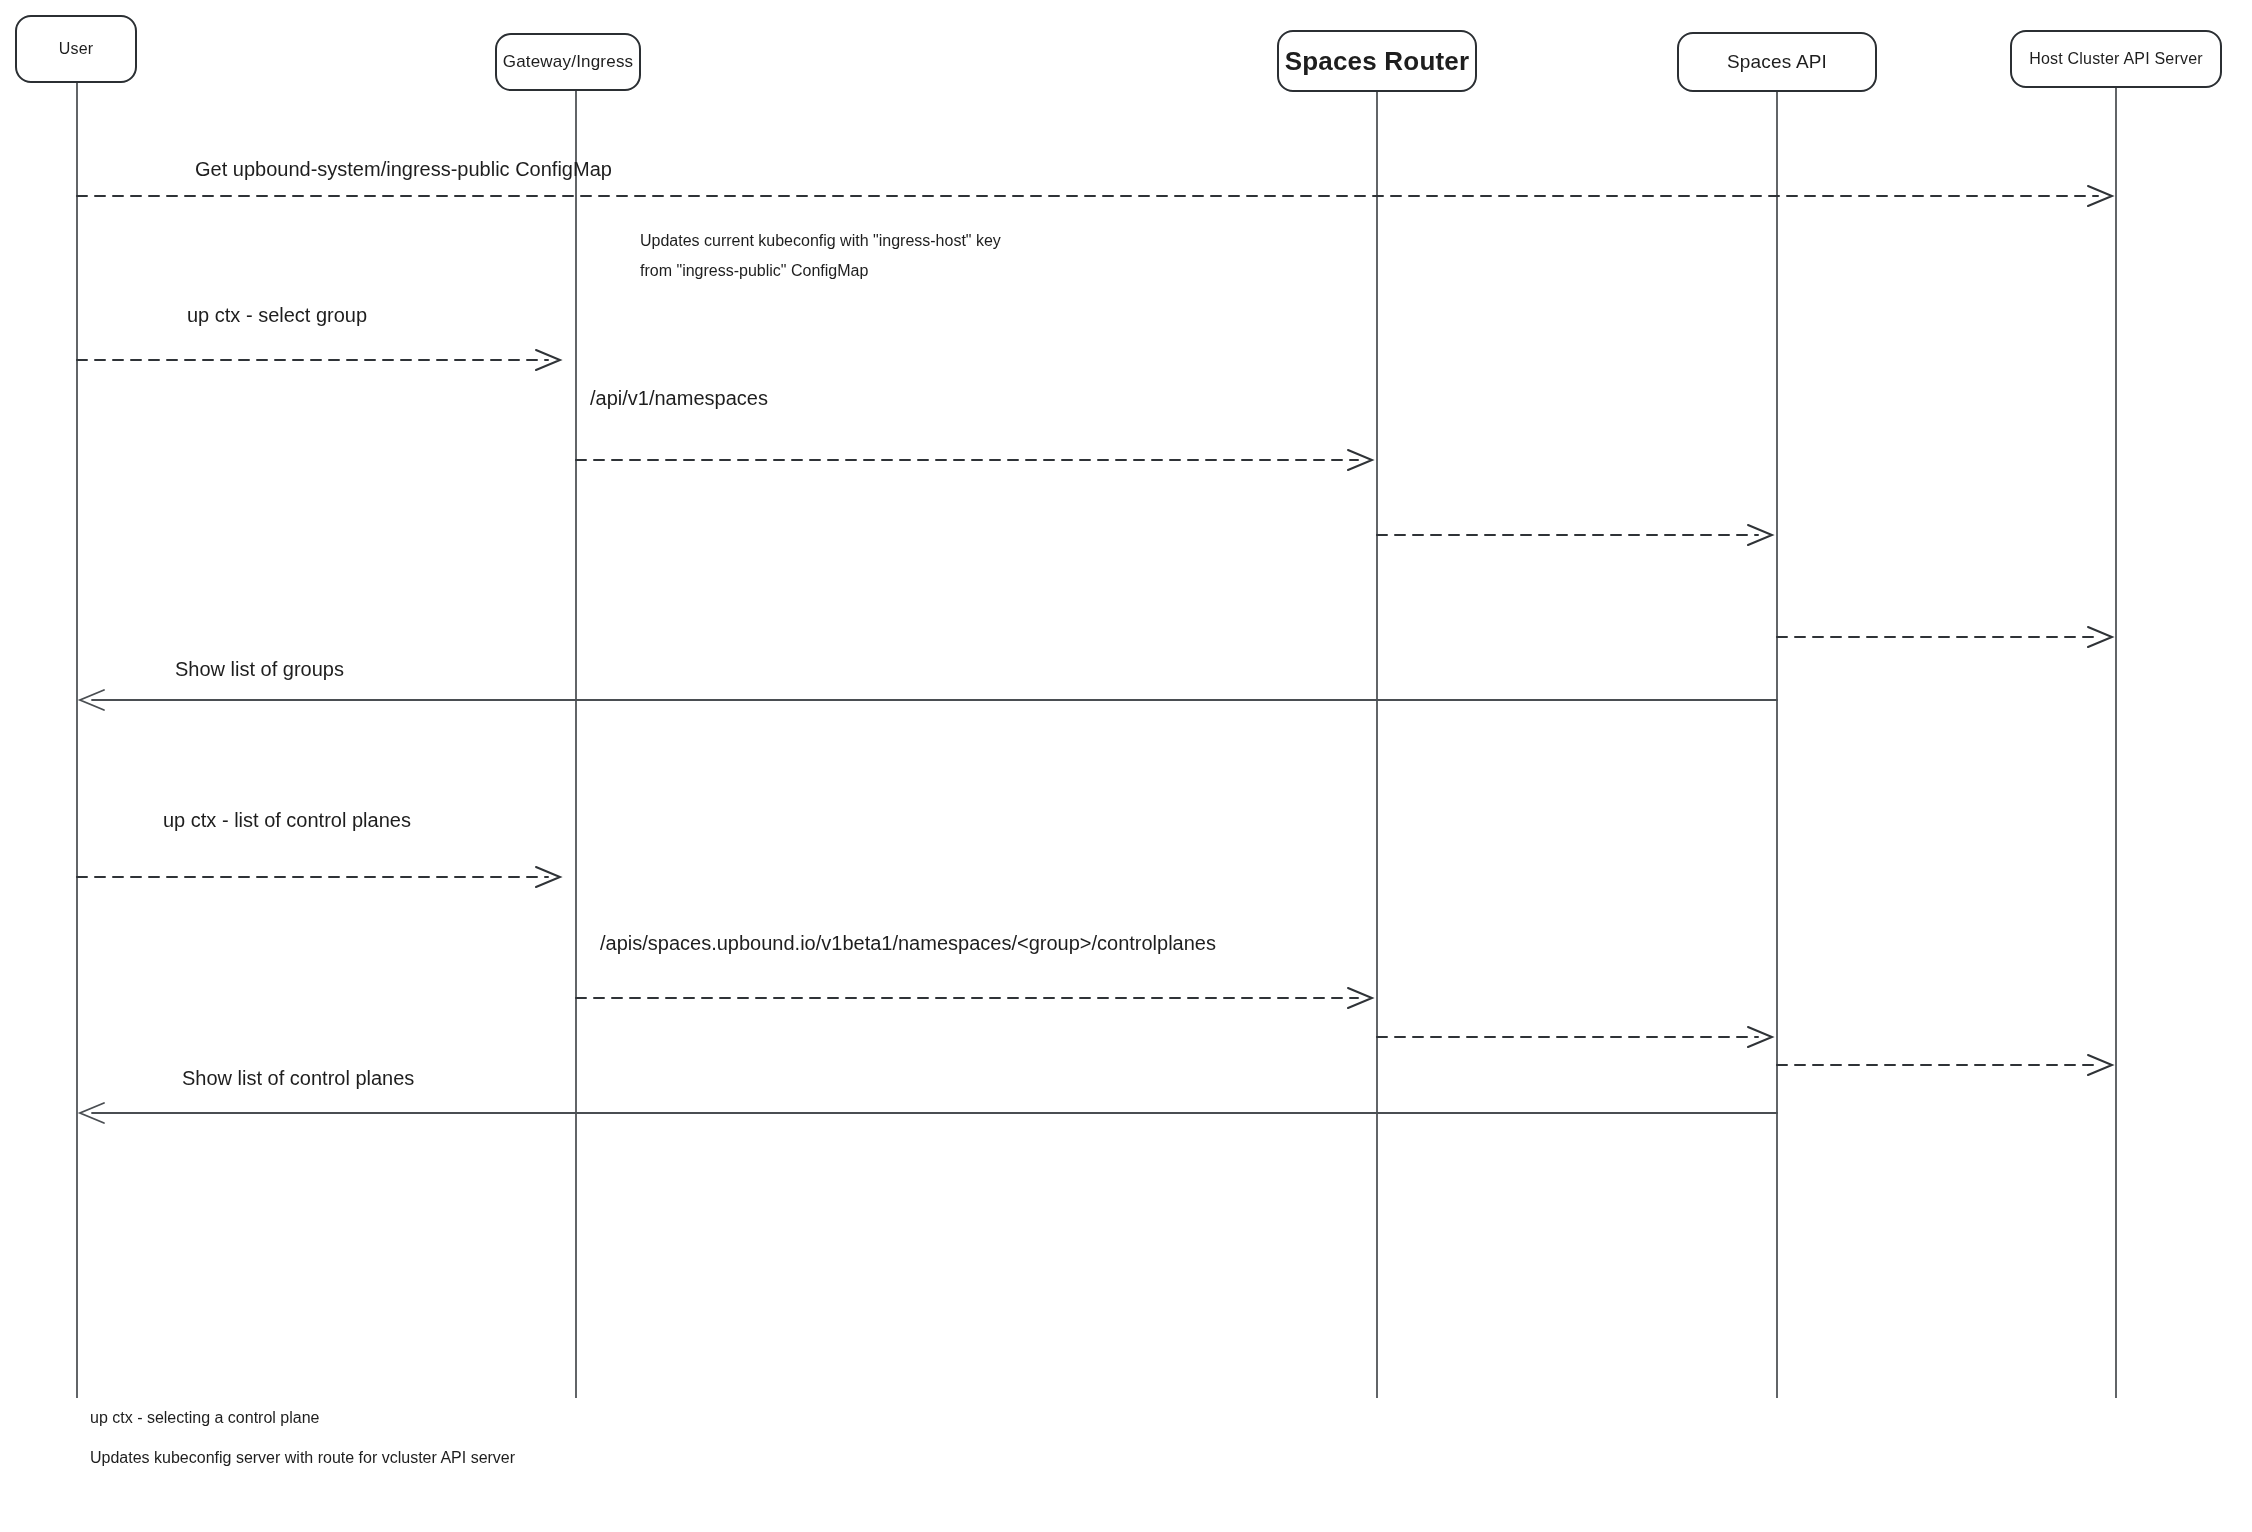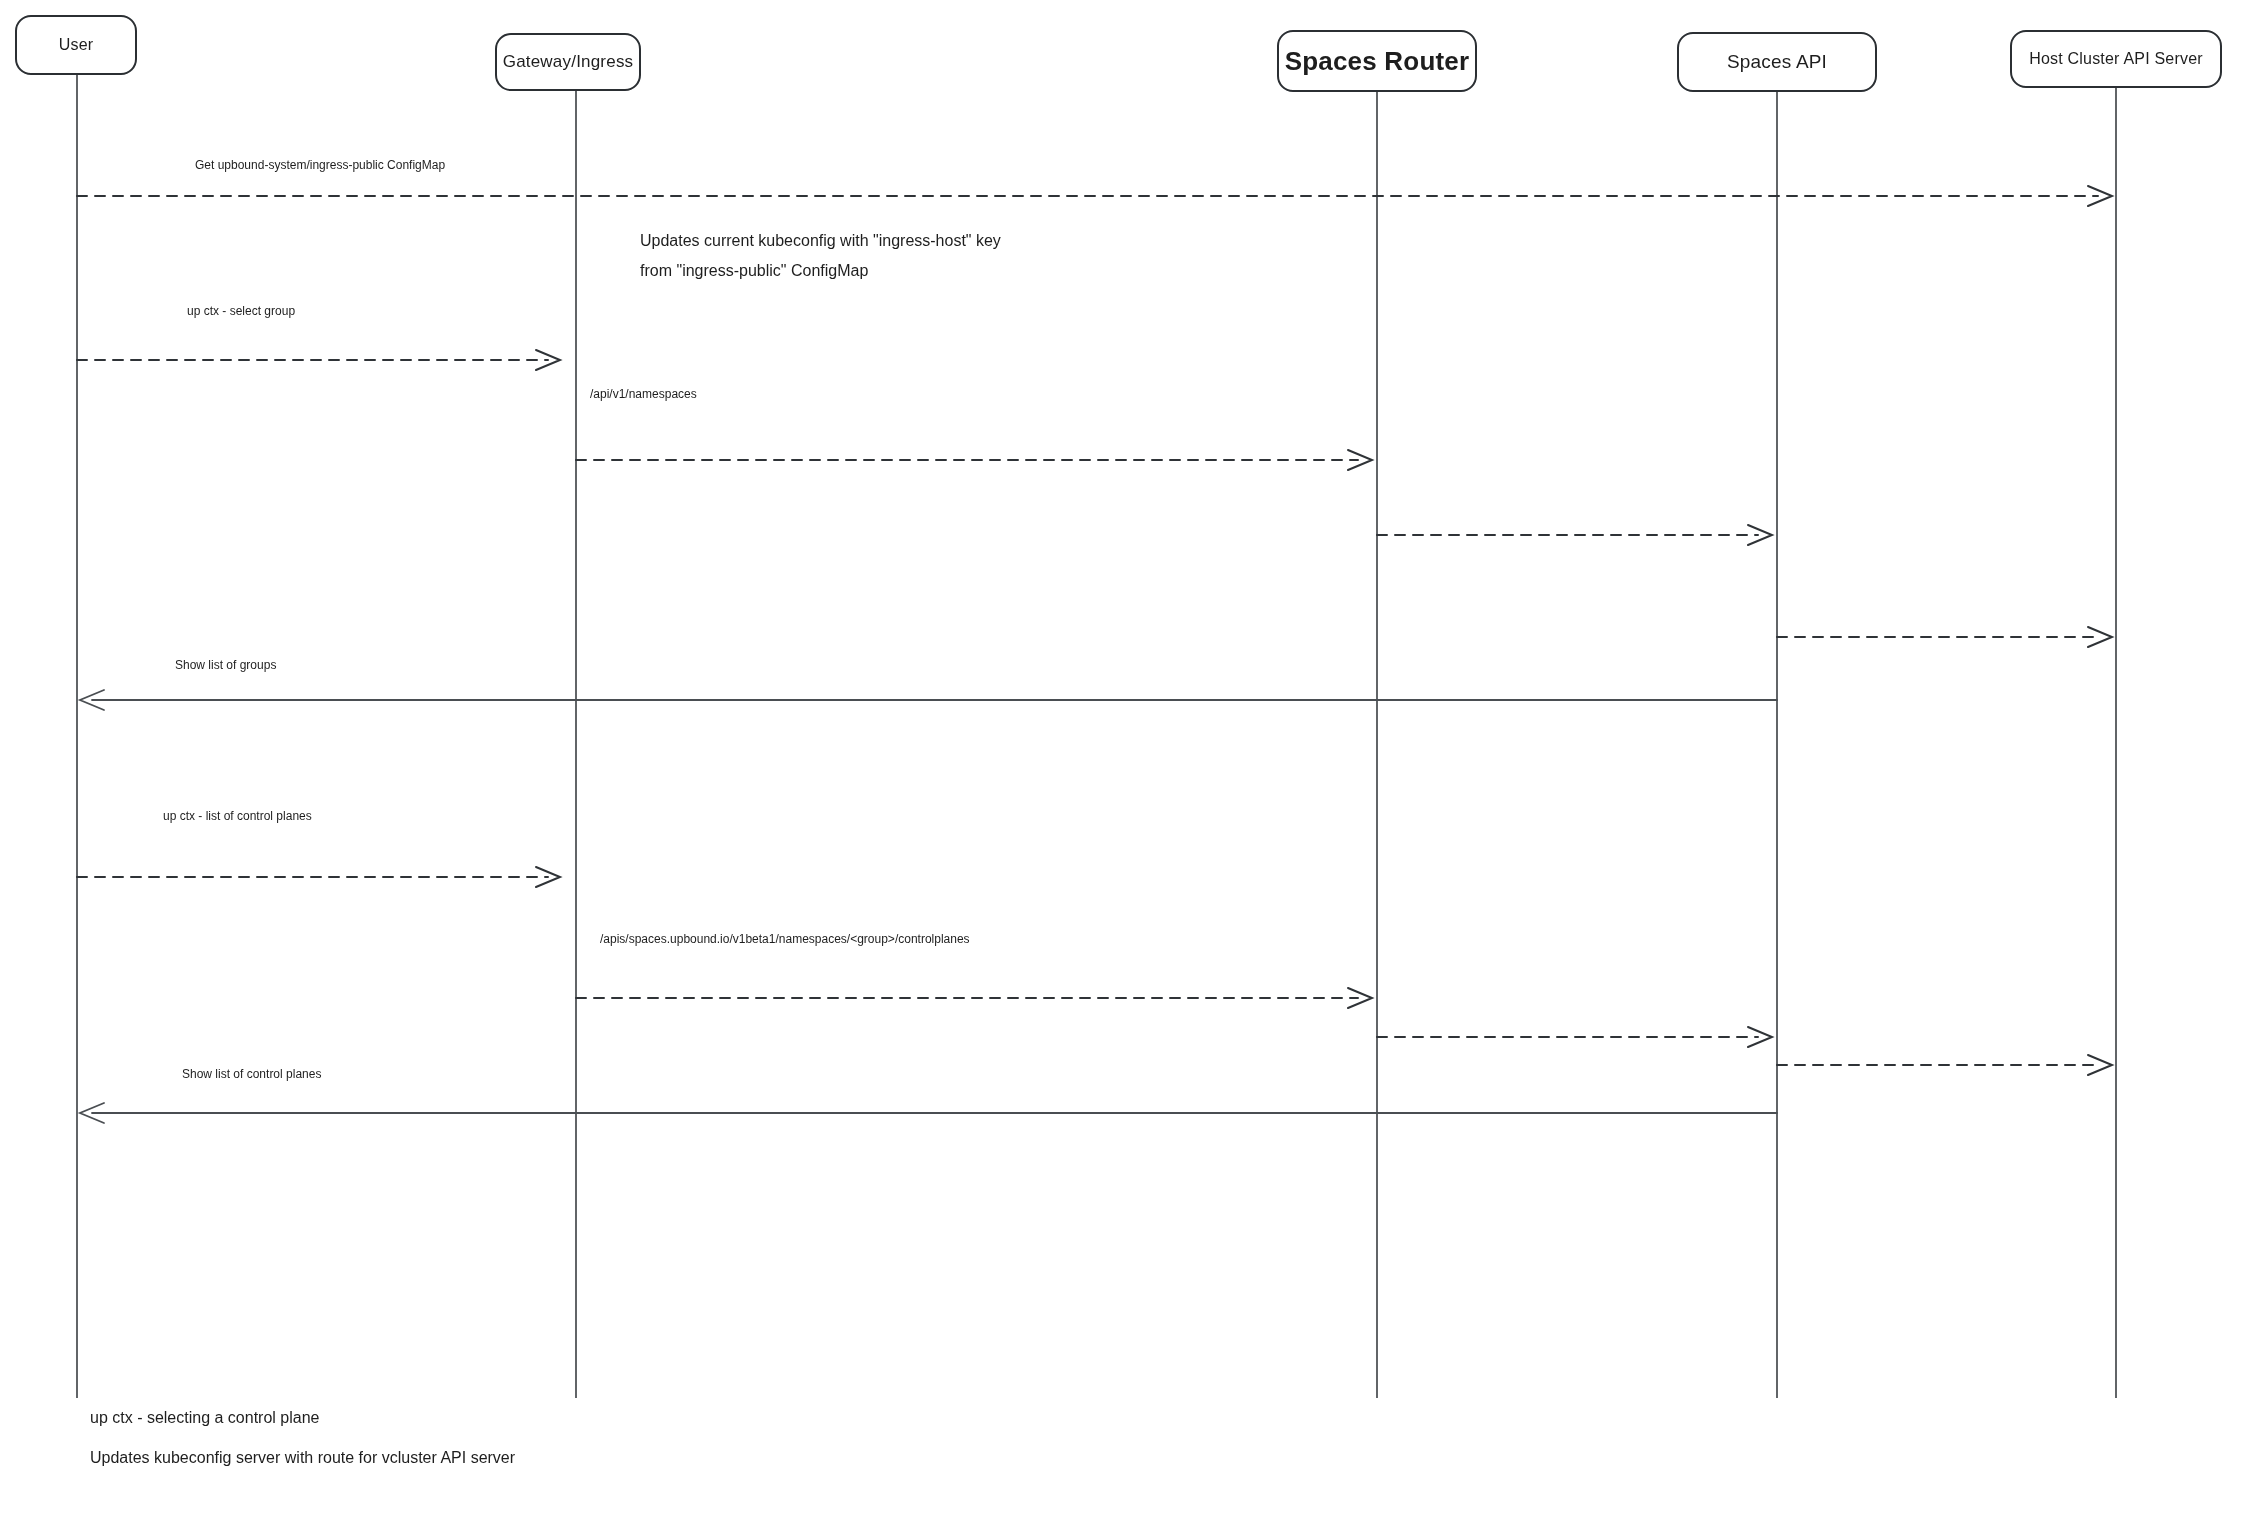--- a/index.html
+++ b/index.html
@@ -33,21 +33,21 @@
     justify-content: center;
     text-align: center;
     z-index: 2;
   }
   .actor-label { font-size: 16px; letter-spacing: 0.2px; }
   .actor-label.sz-17 { font-size: 17px; }
   .actor-label.sz-19 { font-size: 19px; }
   .actor-label.sz-26 { font-size: 26px; font-weight: bold; }
   .msg-label {
     position: absolute;
-    font-size: 12px;
+    font-size: 20px;
     white-space: nowrap;
     z-index: 3;
   }
   .note-line {
     position: absolute;
     font-size: 16px;
     text-align: left;
     white-space: nowrap;
     z-index: 3;
   }
@@ -104,21 +104,21 @@
 
     <g stroke="#4a4e52" stroke-width="1.8" fill="none" stroke-linecap="round">
       <line x1="1777" y1="700" x2="92" y2="700"></line>
       <path d="M104 690 L80 700 L104 710"></path>
 
       <line x1="1777" y1="1113" x2="92" y2="1113"></line>
       <path d="M104 1103 L80 1113 L104 1123"></path>
     </g>
   </svg>
 
-  <div class="actor-box" style="left:15px; top:15px; width:122px; height:60px;">
+  <div class="actor-box" style="left:15px; top:15px; width:122px; height:68px;">
     <span class="actor-label">User</span>
   </div>
 
   <div class="actor-box" style="left:495px; top:33px; width:146px; height:58px;">
     <span class="actor-label sz-17">Gateway/Ingress</span>
   </div>
 
   <div class="actor-box" style="left:1277px; top:30px; width:200px; height:62px;">
     <span class="actor-label sz-26">Spaces Router</span>
   </div>

